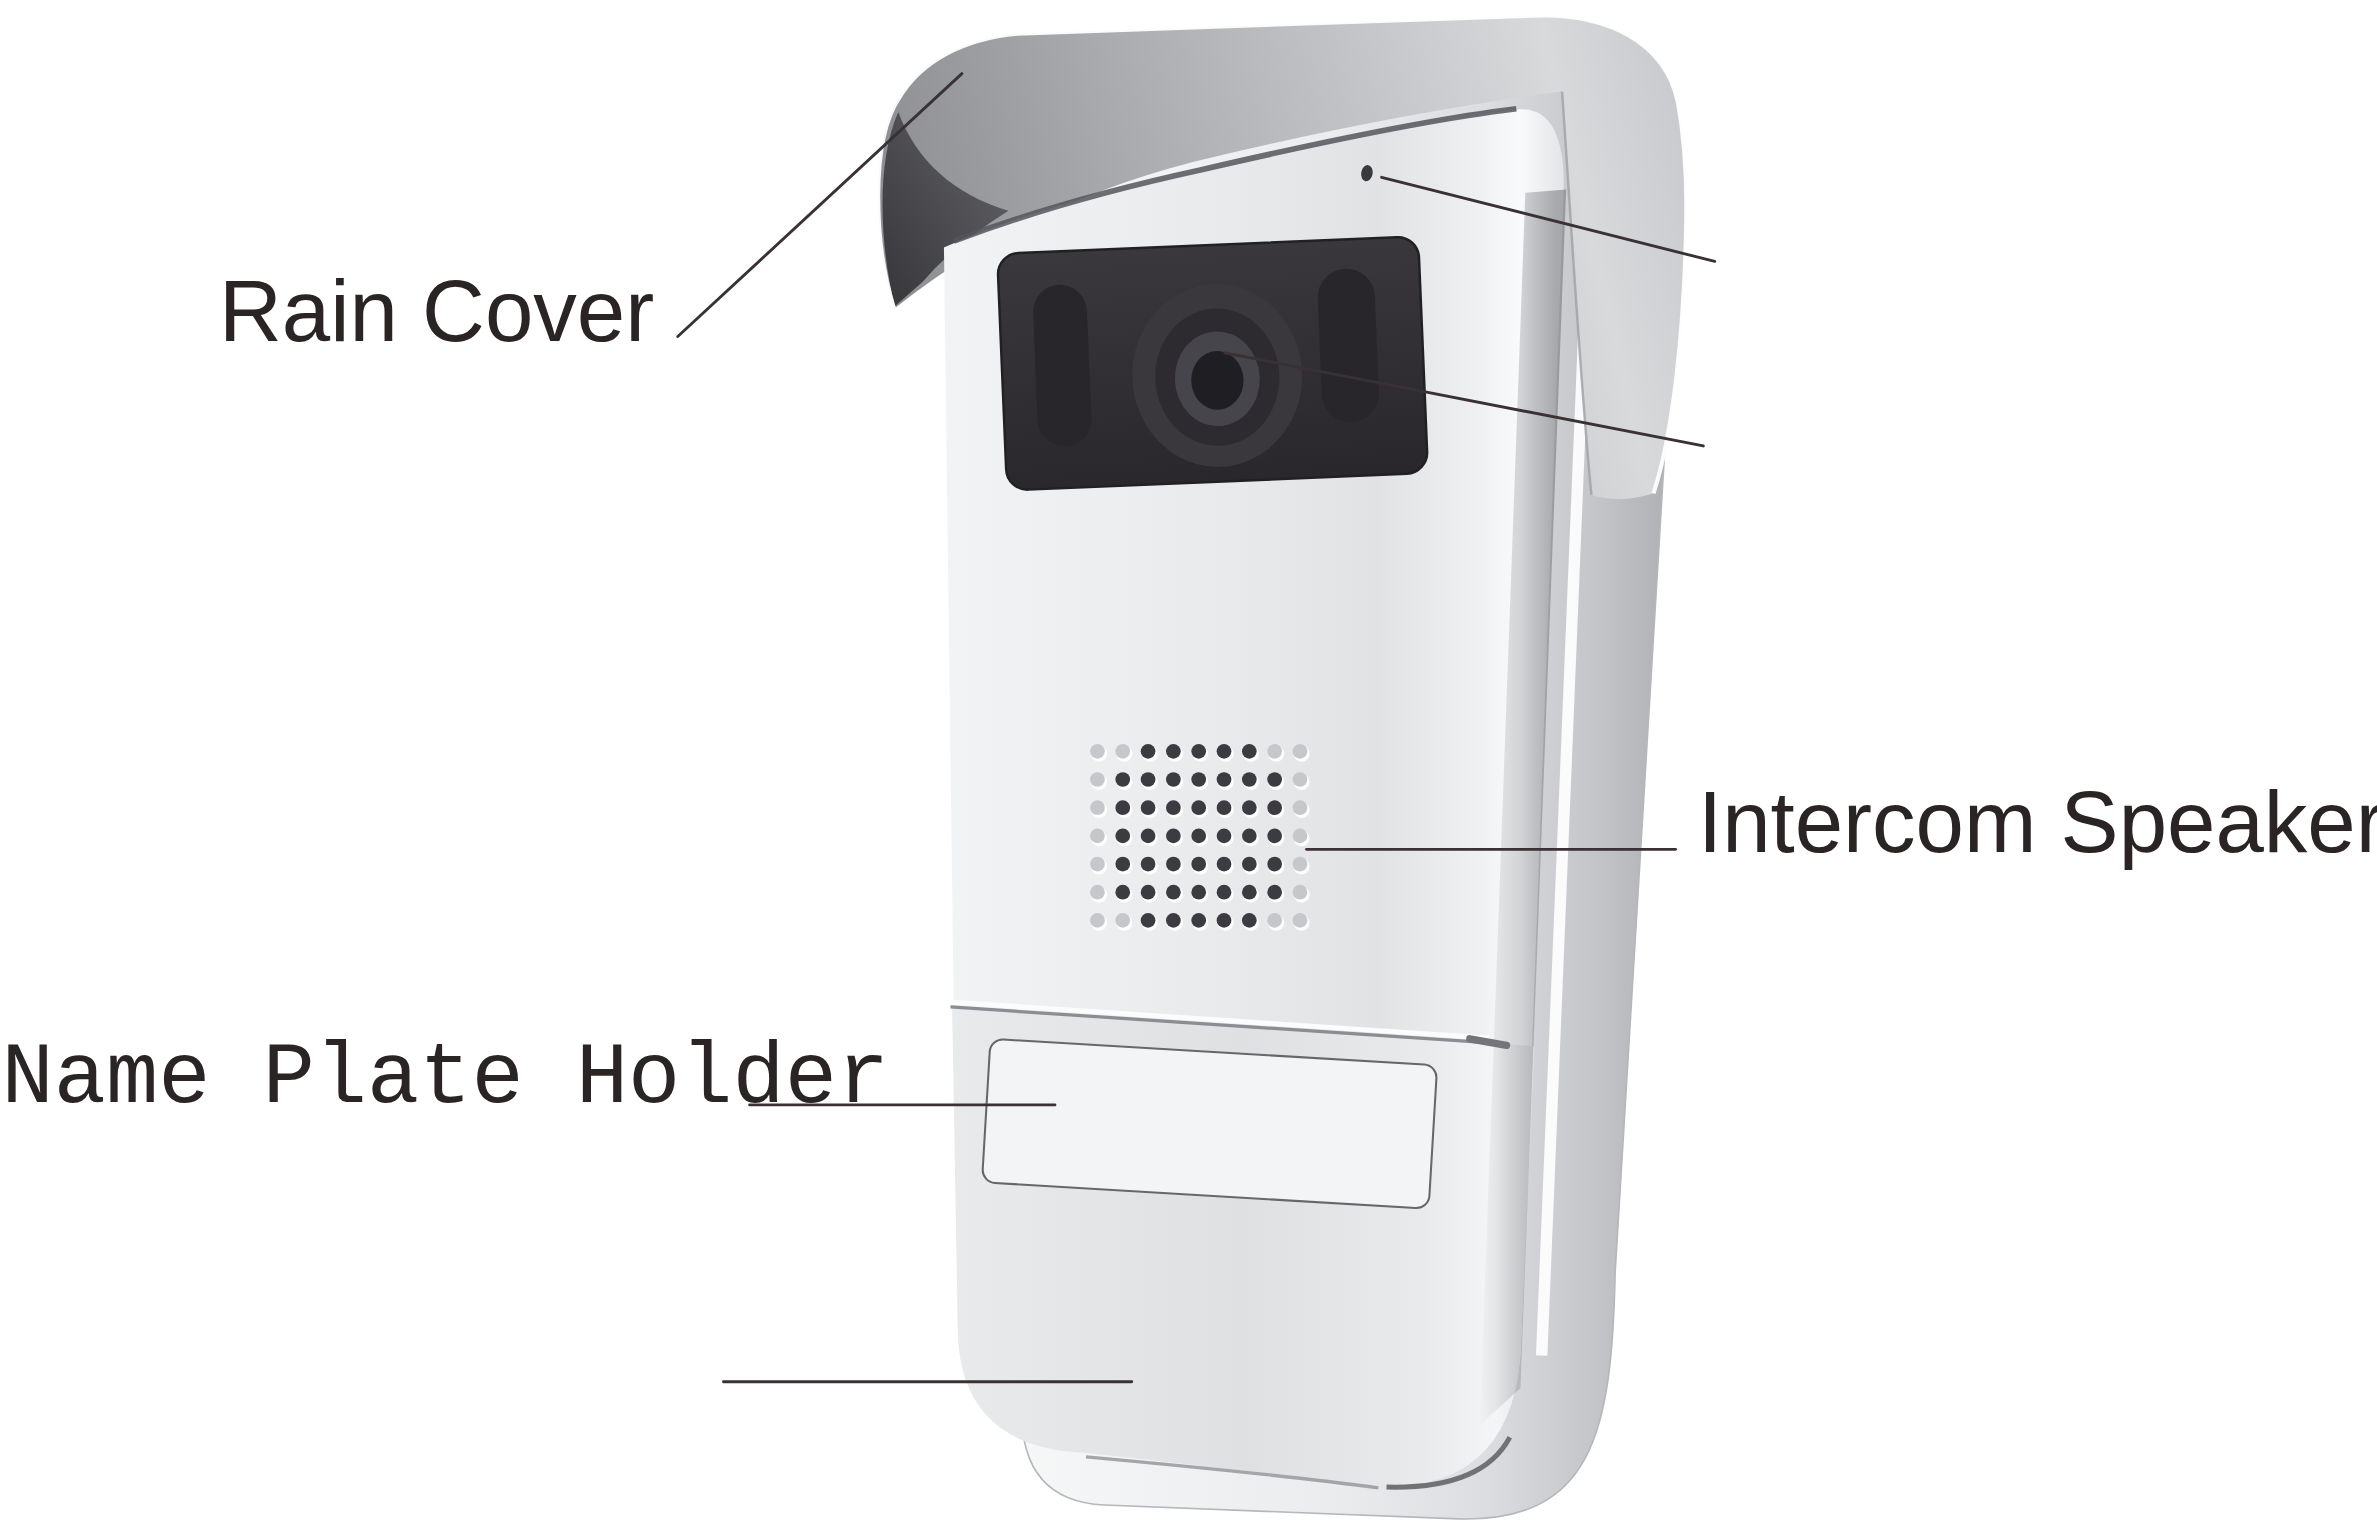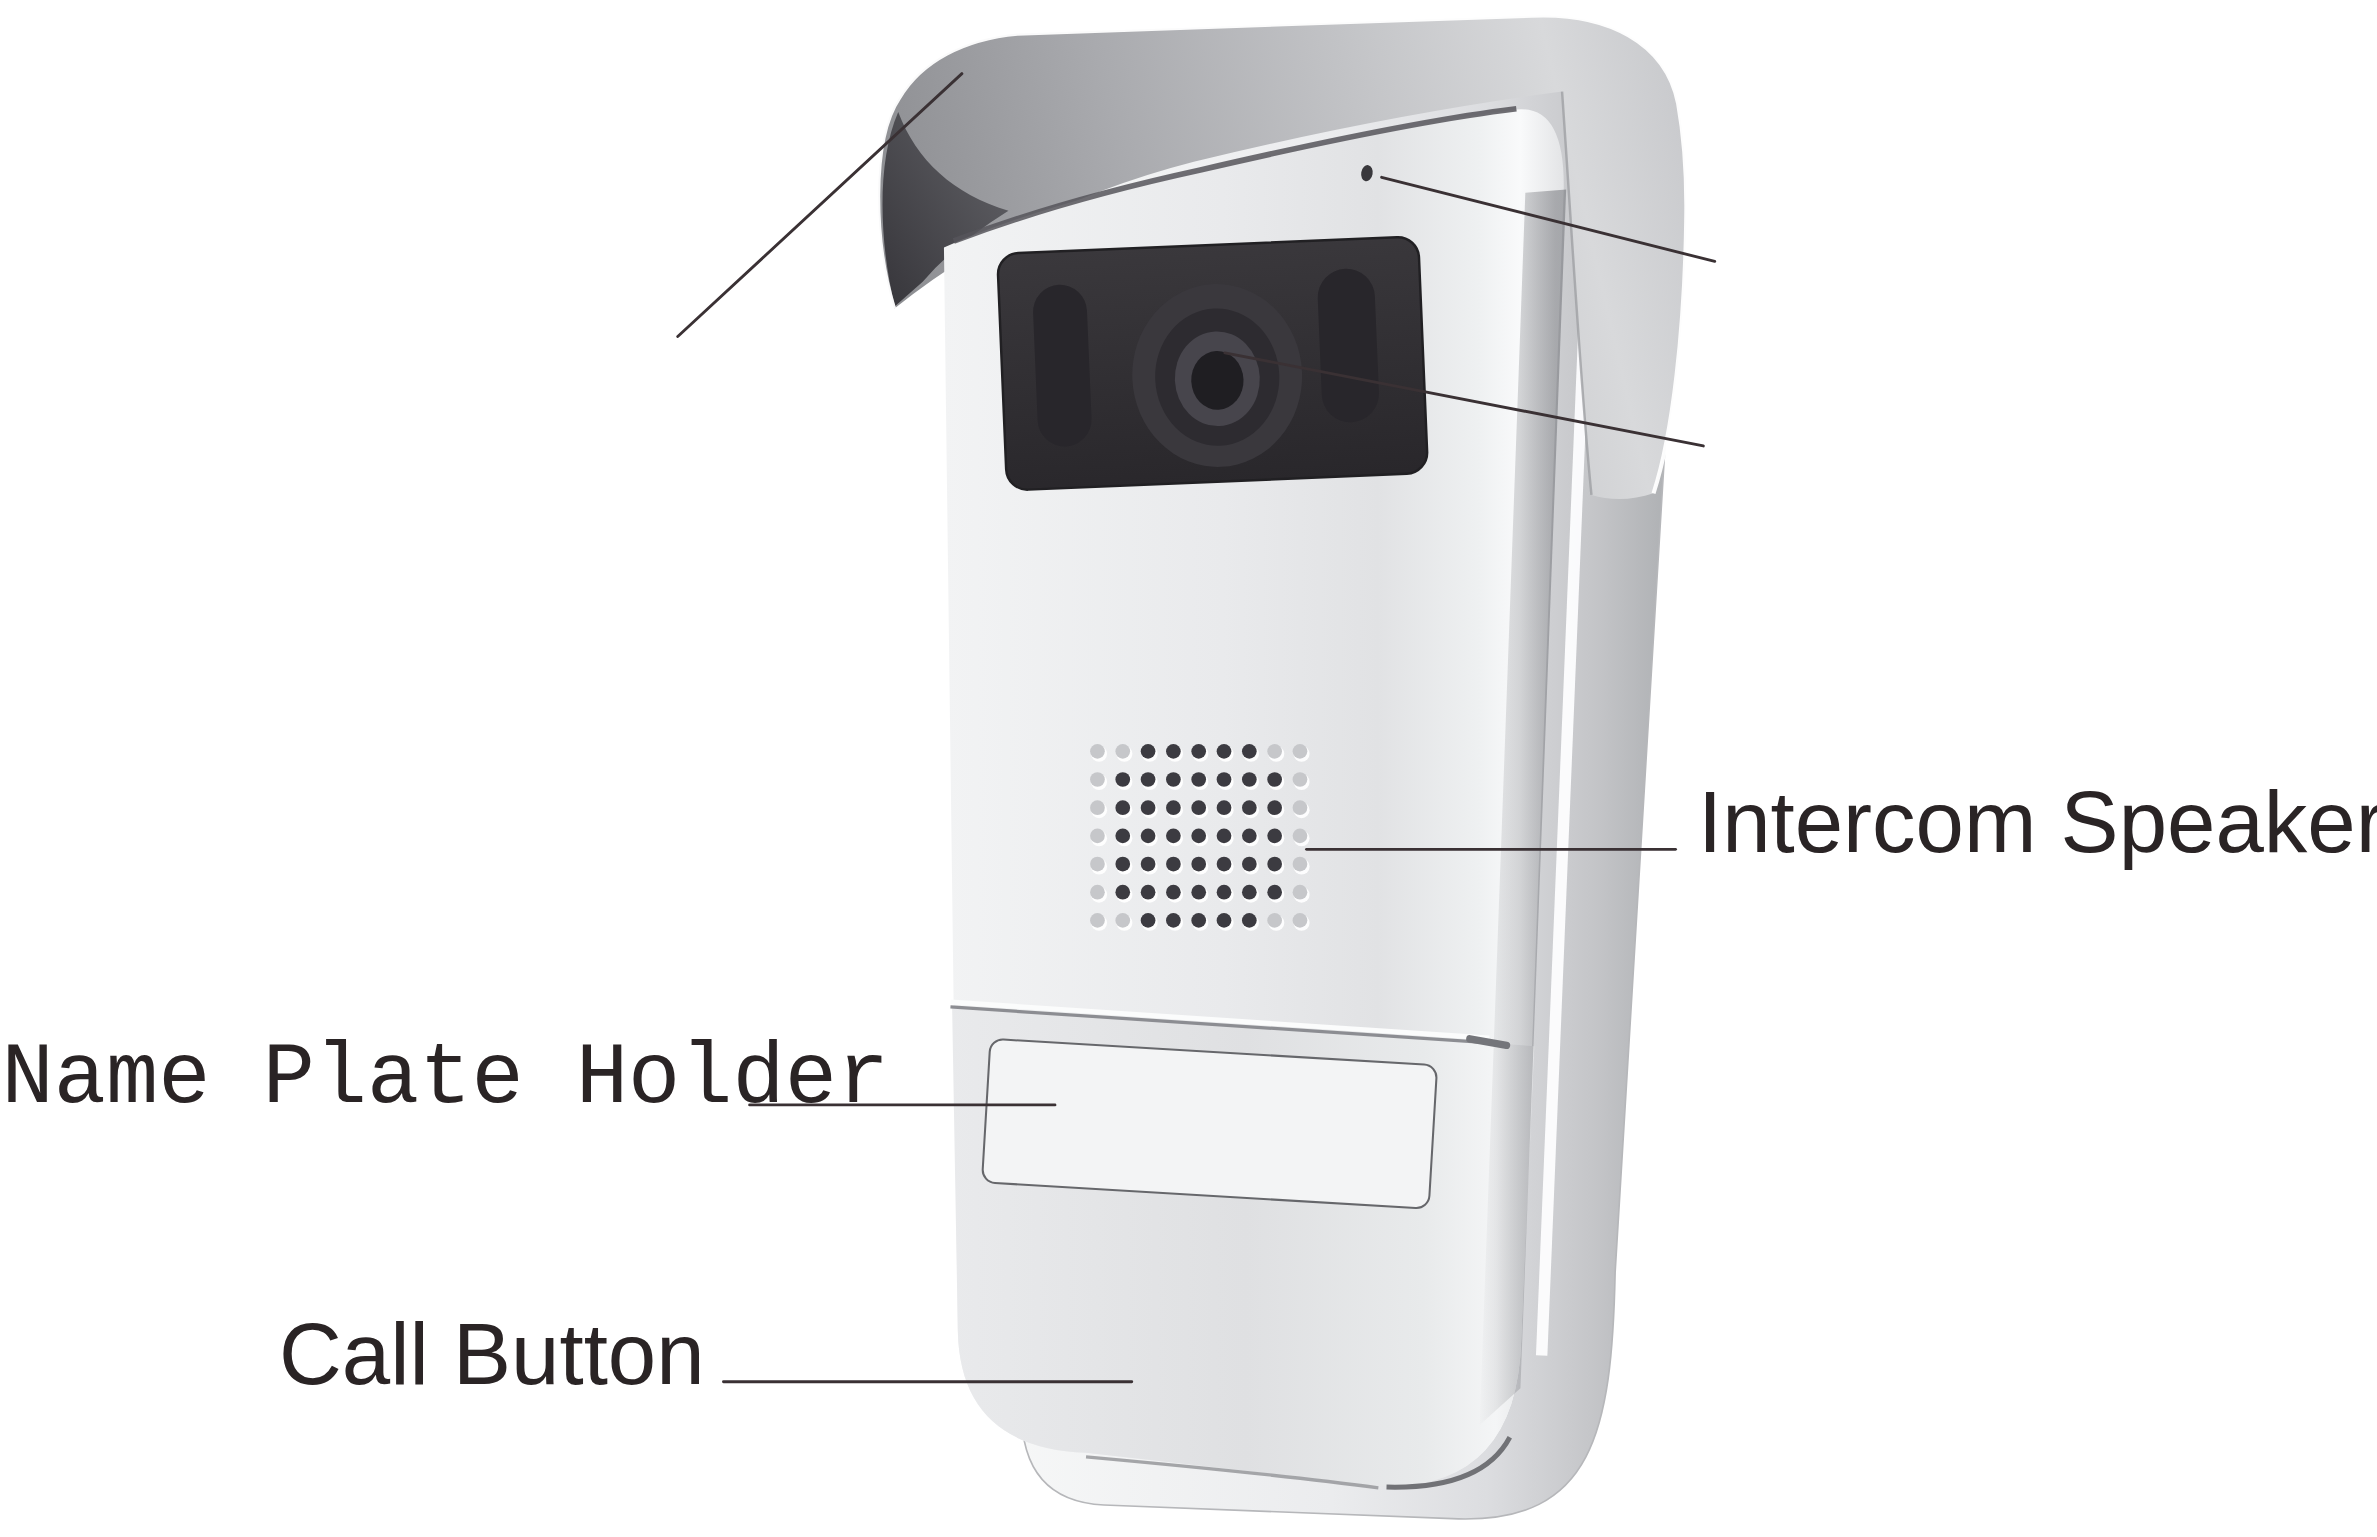--- a/index.html
+++ b/index.html
@@ -257,17 +257,17 @@
     <g stroke="#3a3134" stroke-width="3.5" stroke-linecap="round">
       <line x1="830" y1="412" x2="1178" y2="90"></line>
       <line x1="1692" y1="217" x2="2100" y2="320"></line>
       <line x1="1500" y1="432" x2="2086" y2="546"></line>
       <line x1="1600" y1="1040" x2="2052" y2="1040"></line>
       <line x1="918" y1="1353" x2="1292" y2="1353"></line>
       <line x1="886" y1="1692" x2="1386" y2="1692"></line>
     </g>
   </svg>
 
+  <div class="lbl lbl-rain">Rain Cover</div>
   <div class="lbl lbl-spk">Intercom Speaker</div>
   <div class="lbl lbl-plate">Name Plate Holder</div>
-  <div class="lbl lbl-call">Call Button</div>
 </div>
 
 
 </body></html>

